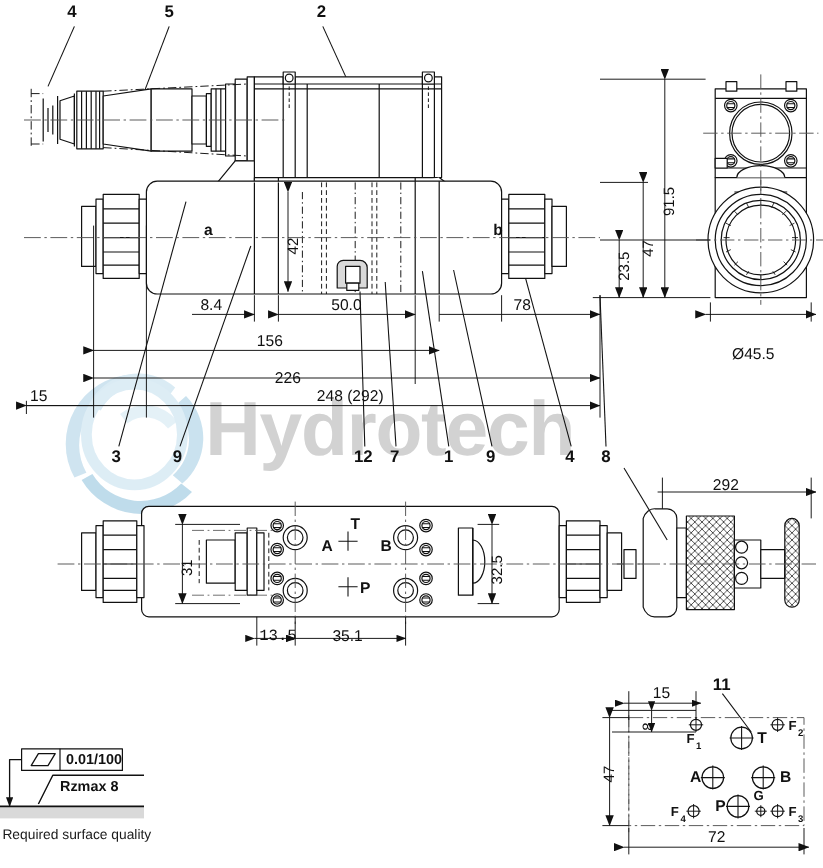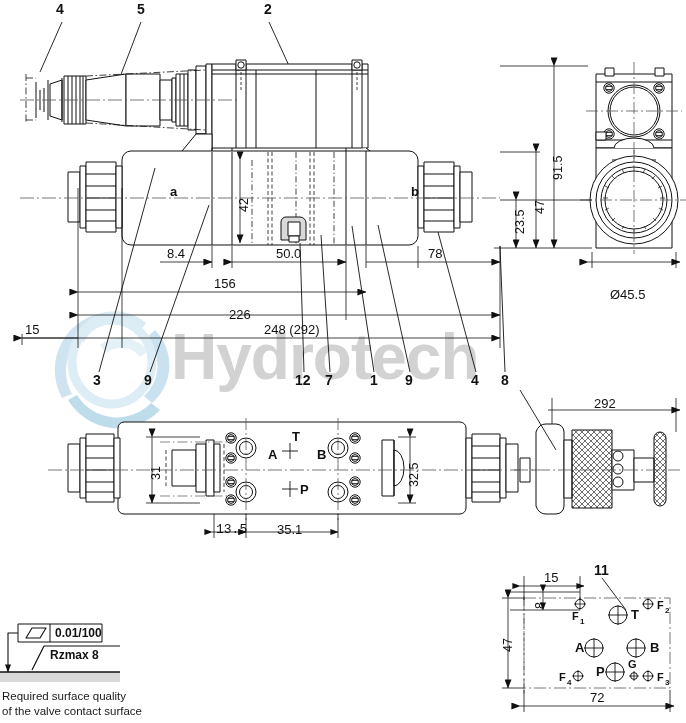--- a/index.html
+++ b/index.html
@@ -431,15 +431,14 @@
 <div class="lbl sub" style="left:567px;top:679px;">4</div>
 
 <div class="lbl dim" style="left:544px;top:571px;">15</div>
 <div class="lbl dimv" style="left:534px;top:609px;transform:rotate(-90deg);">8</div>
 <div class="lbl dimv" style="left:502px;top:652px;transform:rotate(-90deg);">47</div>
 <div class="lbl dim" style="left:590px;top:691px;">72</div>
 
 <div class="lbl tol" style="left:55px;top:627px;">0.01/100</div>
 <div class="lbl tol" style="left:50px;top:649px;">Rzmax  8</div>
 <div class="lbl note" style="left:2px;top:689px;">Required surface quality</div>
-<div class="lbl note" style="left:2px;top:704px;">of the valve contact surface</div>
 
 </div>
 
 </body></html>

